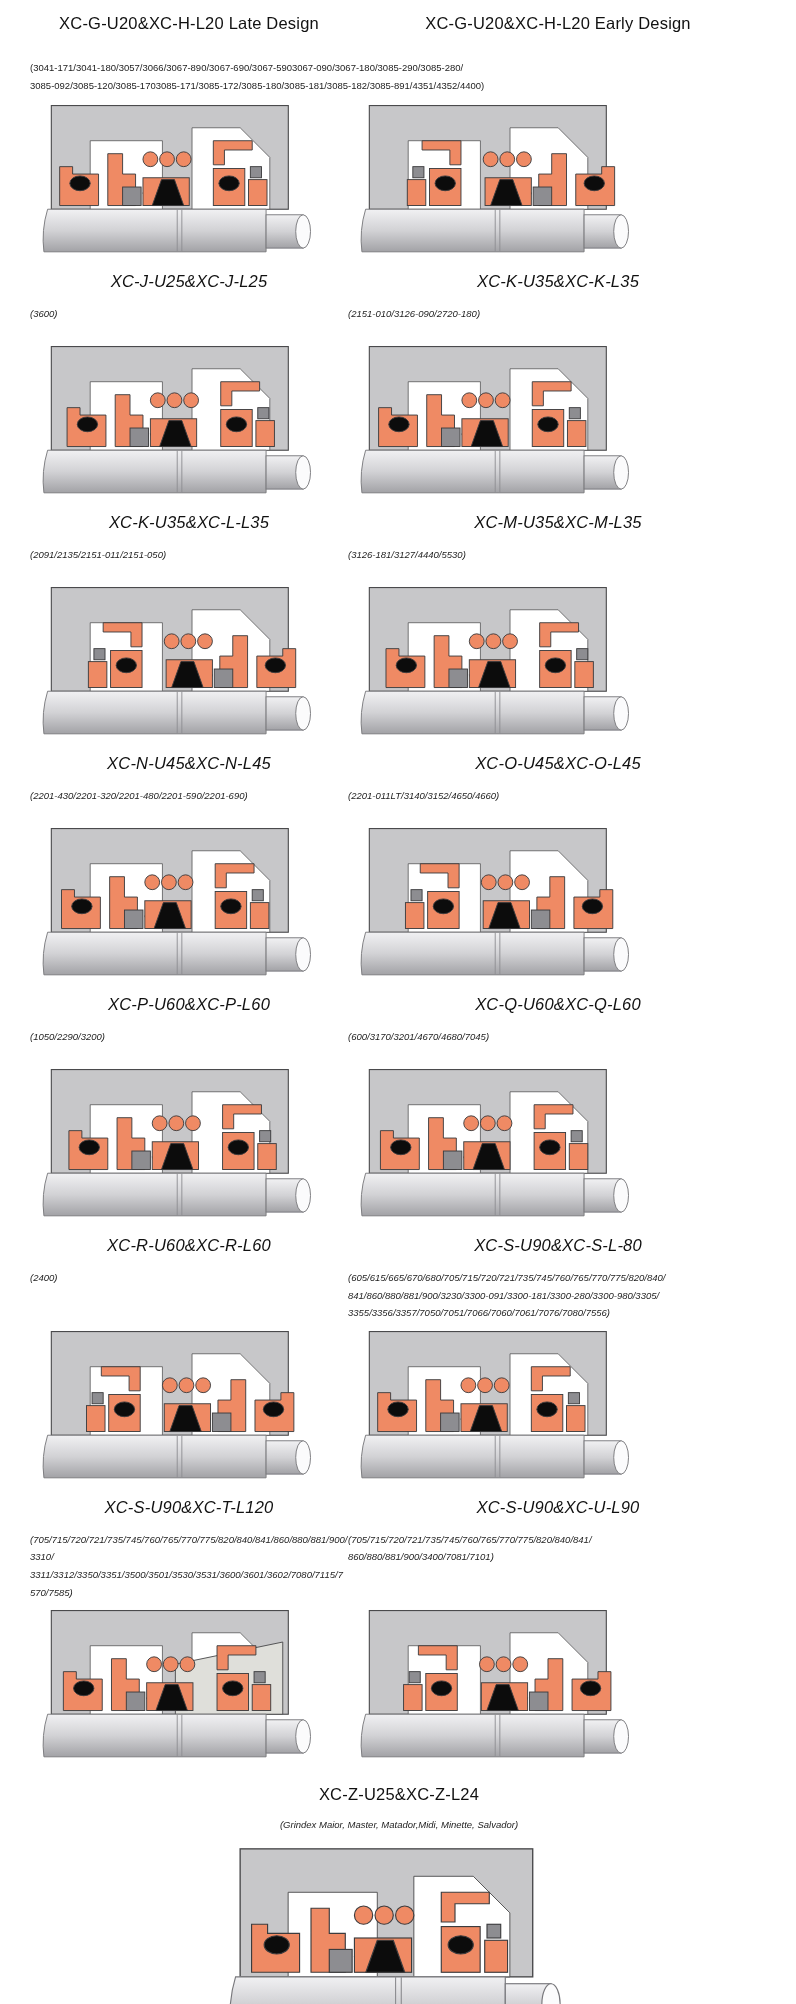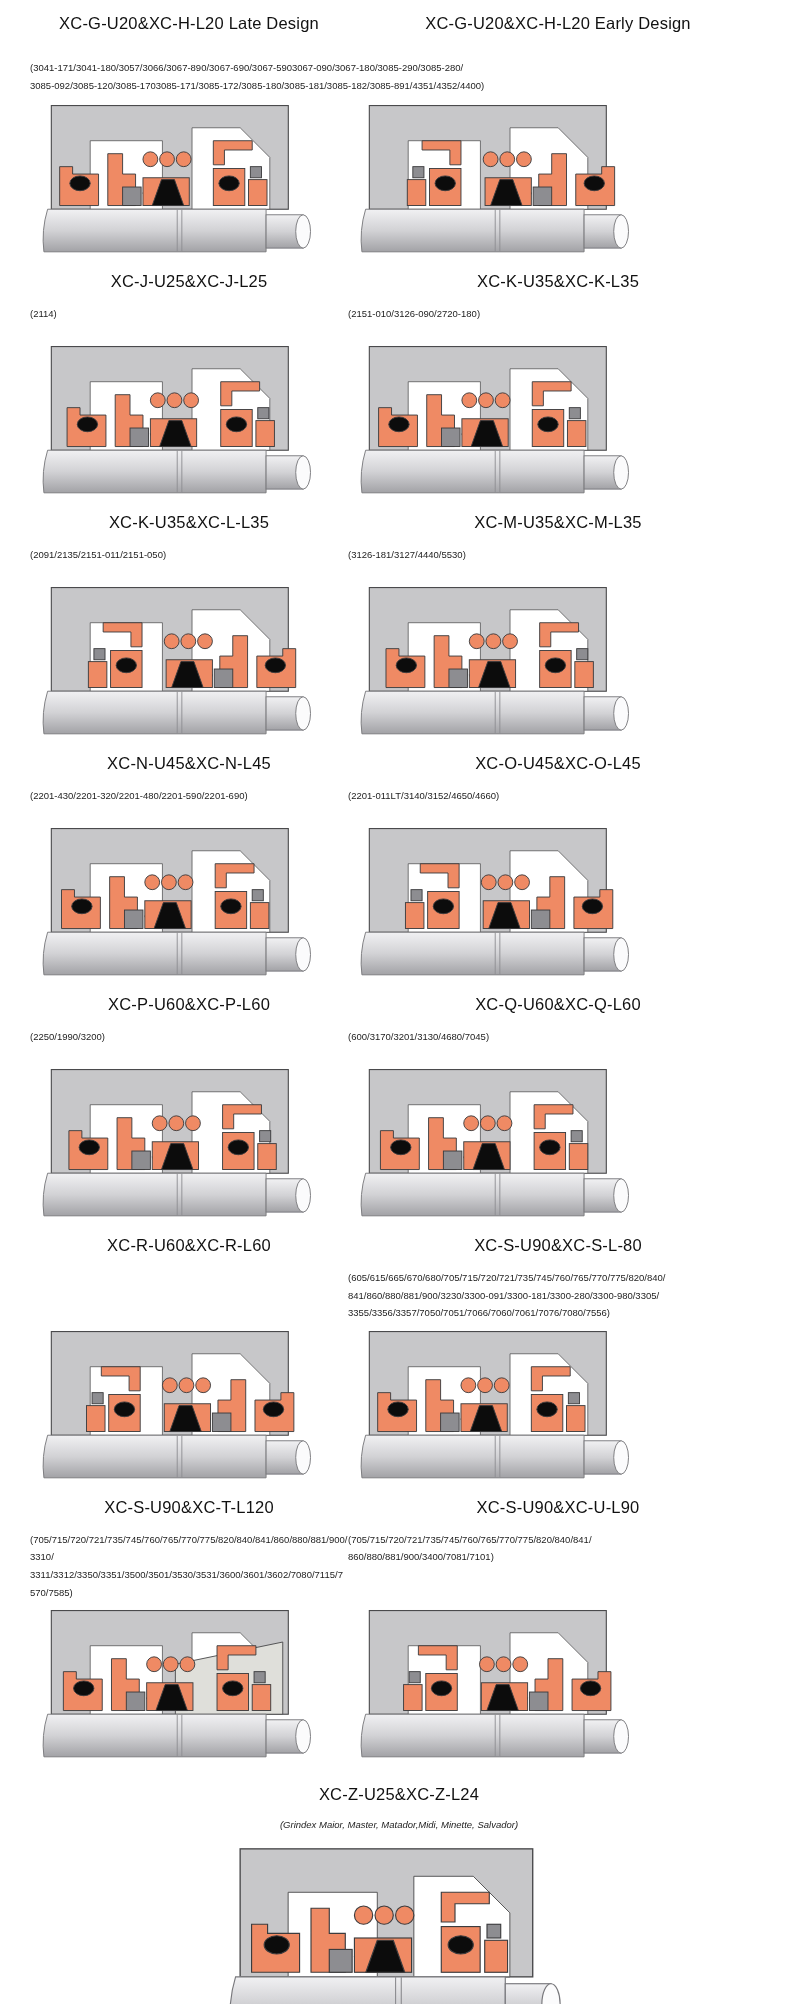--- a/index.html
+++ b/index.html
@@ -3,21 +3,21 @@
 <meta charset="utf-8">
 <style>
   html,body{margin:0;padding:0;}
   body{
     width:796px;height:2004px;overflow:hidden;background:#ffffff;
     font-family:"Liberation Sans", sans-serif;color:#1a1a1a;
   }
   .page{padding:14px 28px 0 30px;box-sizing:border-box;}
   .block{margin-bottom:10px;}
   .pair{display:grid;grid-template-columns:318px 1fr;column-gap:0;}
-  .cell{display:flex;flex-direction:column;}
+  .cell{display:flex;flex-direction:column;font-style:italic;}
   .title{
     font-size:16.5px;font-weight:400;letter-spacing:0.2px;color:#111;
     margin:0 0 14px 0;white-space:nowrap;text-align:center;
   }
   .models{
     font-size:9.5px;color:#1c1c1c;line-height:1.85;margin:0 0 4px 0;
     white-space:pre-line;word-break:break-all;min-height:32px;max-width:430px;
   }
   .models.wide{max-width:545px;min-height:0;margin-bottom:6px;}
   .diagram{width:300px;height:162px;margin-top:auto;}
@@ -115,21 +115,21 @@
         <rect x="236" y="72" width="12" height="12" fill="#8d8d91"></rect>
       </g>
     </g>
   </svg></div>
     </div>
   </section>
 
   <section class="block pair">
     <div class="cell">
       <h2 class="title">XC-J-U25&amp;XC-J-L25</h2>
-      <p class="models">(2114)</p>
+      <p class="models">(3600)</p>
       <div class="diagram">
   <svg viewBox="0 0 310 175" width="100%" height="100%" preserveAspectRatio="xMidYMid meet">
     <defs>
       <linearGradient id="shaftg2" x1="0" y1="0" x2="0" y2="1">
         <stop offset="0" stop-color="#f1f1f3"></stop>
         <stop offset="0.5" stop-color="#d2d2d5"></stop>
         <stop offset="1" stop-color="#a2a2a6"></stop>
       </linearGradient>
     </defs>
     <rect x="16" y="6" width="256" height="112" fill="#c7c7c9" stroke="#4a4a4c" stroke-width="1.2"></rect>
@@ -376,21 +376,21 @@
         <rect x="236" y="72" width="12" height="12" fill="#8d8d91"></rect>
       </g>
     </g>
   </svg></div>
     </div>
   </section>
 
   <section class="block pair">
     <div class="cell">
       <h2 class="title">XC-P-U60&amp;XC-P-L60</h2>
-      <p class="models">(2250/1990/3200)</p>
+      <p class="models">(1050/2290/3200)</p>
       <div class="diagram">
   <svg viewBox="0 0 310 175" width="100%" height="100%" preserveAspectRatio="xMidYMid meet">
     <defs>
       <linearGradient id="shaftg8" x1="0" y1="0" x2="0" y2="1">
         <stop offset="0" stop-color="#f1f1f3"></stop>
         <stop offset="0.5" stop-color="#d2d2d5"></stop>
         <stop offset="1" stop-color="#a2a2a6"></stop>
       </linearGradient>
     </defs>
     <rect x="16" y="6" width="256" height="112" fill="#c7c7c9" stroke="#4a4a4c" stroke-width="1.2"></rect>
@@ -418,21 +418,21 @@
         <rect x="196" y="74" width="34" height="40" fill="#ef8a64"></rect>
         <rect x="234" y="86" width="20" height="28" fill="#ef8a64"></rect>
         <ellipse cx="213" cy="90" rx="11" ry="8" fill="#0c0c0c"></ellipse>
         <rect x="236" y="72" width="12" height="12" fill="#8d8d91"></rect>
       </g>
     </g>
   </svg></div>
     </div>
     <div class="cell">
       <h2 class="title">XC-Q-U60&amp;XC-Q-L60</h2>
-      <p class="models">(600/3170/3201/3130/4680/7045)</p>
+      <p class="models">(600/3170/3201/4670/4680/7045)</p>
       <div class="diagram">
   <svg viewBox="0 0 310 175" width="100%" height="100%" preserveAspectRatio="xMidYMid meet">
     <defs>
       <linearGradient id="shaftg9" x1="0" y1="0" x2="0" y2="1">
         <stop offset="0" stop-color="#f1f1f3"></stop>
         <stop offset="0.5" stop-color="#d2d2d5"></stop>
         <stop offset="1" stop-color="#a2a2a6"></stop>
       </linearGradient>
     </defs>
     <rect x="16" y="6" width="256" height="112" fill="#c7c7c9" stroke="#4a4a4c" stroke-width="1.2"></rect>
@@ -463,20 +463,21 @@
         <rect x="236" y="72" width="12" height="12" fill="#8d8d91"></rect>
       </g>
     </g>
   </svg></div>
     </div>
   </section>
 
   <section class="block pair">
     <div class="cell">
       <h2 class="title">XC-R-U60&amp;XC-R-L60</h2>
+      <p class="models">(2400)</p>
       <div class="diagram">
   <svg viewBox="0 0 310 175" width="100%" height="100%" preserveAspectRatio="xMidYMid meet">
     <defs>
       <linearGradient id="shaftg10" x1="0" y1="0" x2="0" y2="1">
         <stop offset="0" stop-color="#f1f1f3"></stop>
         <stop offset="0.5" stop-color="#d2d2d5"></stop>
         <stop offset="1" stop-color="#a2a2a6"></stop>
       </linearGradient>
     </defs>
     <rect x="16" y="6" width="256" height="112" fill="#c7c7c9" stroke="#4a4a4c" stroke-width="1.2"></rect>

